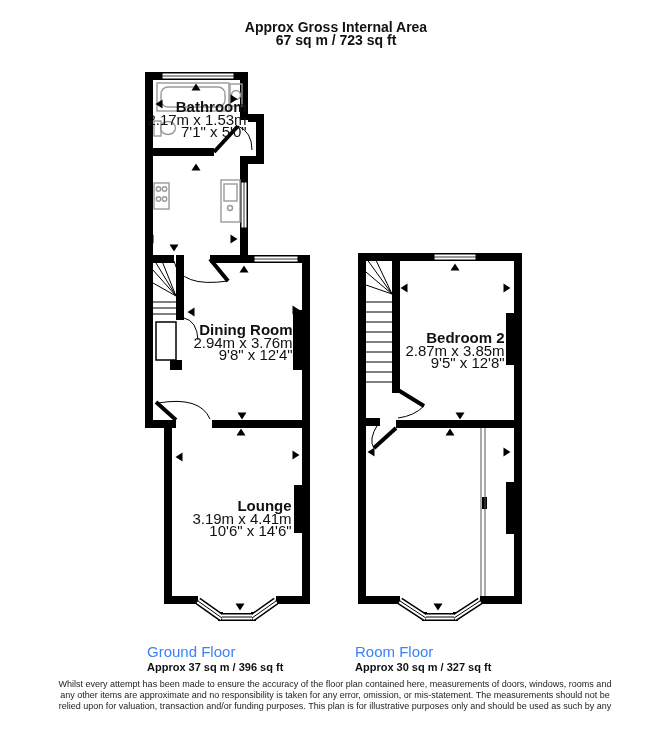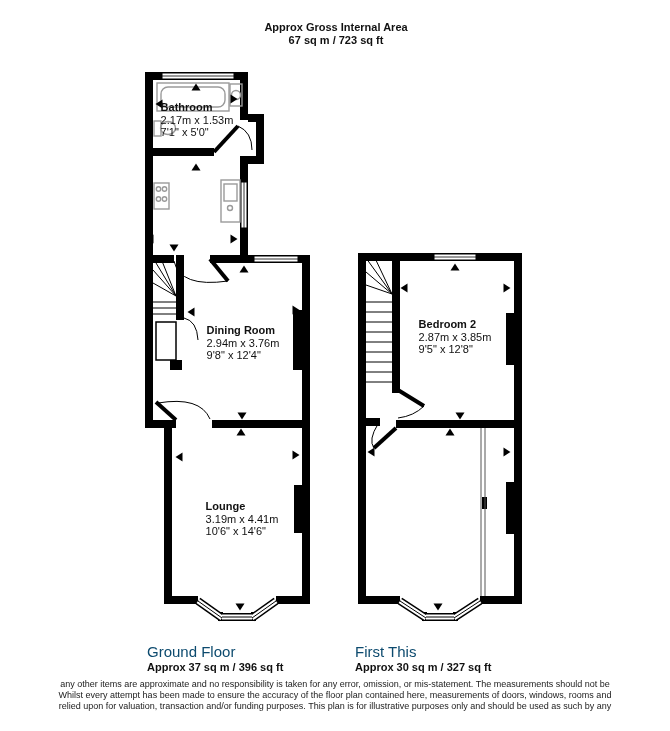--- a/index.html
+++ b/index.html
@@ -1,24 +1,24 @@
 <!DOCTYPE html>
 <html><head>
 <meta charset="utf-8">
 <style>
   html,body{margin:0;padding:0;background:#fff;}
   .canvas{position:relative;width:670px;height:731px;background:#ffffff;overflow:hidden;
           font-family:"Liberation Sans", sans-serif;color:#111;}
   .plan-svg{position:absolute;left:0;top:0;}
   .title-block{position:absolute;top:21px;left:336px;transform:translateX(-50%);
-               text-align:center;font-size:11px;font-weight:bold;line-height:13px;white-space:nowrap;}
-  .room-label{position:absolute;transform:translateX(-50%);text-align:left;
-              font-size:11px;line-height:12.5px;white-space:nowrap;color:#111;}
+               text-align:center;font-size:14px;font-weight:bold;line-height:13px;white-space:nowrap;}
+  .room-label{position:absolute;transform:translateX(-50%);text-align:right;
+              font-size:15px;line-height:12.5px;white-space:nowrap;color:#111;}
   .room-label .rname{font-weight:bold;}
-  .floor-label{position:absolute;font-size:15px;color:#0c4a6e;white-space:nowrap;}
+  .floor-label{position:absolute;font-size:15px;color:#3b82f6;white-space:nowrap;}
   .floor-area{position:absolute;font-size:11px;font-weight:bold;color:#111;white-space:nowrap;}
   .disclaimer{position:absolute;left:0;top:679px;width:670px;text-align:center;
               font-size:9px;line-height:11px;color:#222;}
 </style>
 </head>
 <body>
 
 <div class="canvas">
 
   <svg class="plan-svg" width="670" height="731" viewBox="0 0 670 731">
@@ -230,32 +230,32 @@
     <div>2.94m x 3.76m</div>
     <div>9'8" x 12'4"</div>
   </div>
 
   <div class="room-label" style="left:242px;top:500px;">
     <div class="rname">Lounge</div>
     <div>3.19m x 4.41m</div>
     <div>10'6" x 14'6"</div>
   </div>
 
-  <div class="room-label" style="left:455px;top:318px;">
+  <div class="room-label" style="left:455px;top:332px;">
     <div class="rname">Bedroom 2</div>
     <div>2.87m x 3.85m</div>
     <div>9'5" x 12'8"</div>
   </div>
 
 
   <div class="floor-label" style="left:147px;top:643px;">Ground Floor</div>
   <div class="floor-area" style="left:147px;top:661px;">Approx 37 sq m / 396 sq ft</div>
 
-  <div class="floor-label" style="left:355px;top:643px;">First This</div>
+  <div class="floor-label" style="left:355px;top:643px;">Room Floor</div>
   <div class="floor-area" style="left:355px;top:661px;">Approx 30 sq m / 327 sq ft</div>
 
   <div class="disclaimer">
+    <div>Whilst every attempt has been made to ensure the accuracy of the floor plan contained here, measurements of doors, windows, rooms and</div>
     <div>any other items are approximate and no responsibility is taken for any error, omission, or mis-statement. The measurements should not be</div>
-    <div>Whilst every attempt has been made to ensure the accuracy of the floor plan contained here, measurements of doors, windows, rooms and</div>
     <div>relied upon for valuation, transaction and/or funding purposes. This plan is for illustrative purposes only and should be used as such by any</div>
   </div>
 
 </div>
 
 </body></html>

